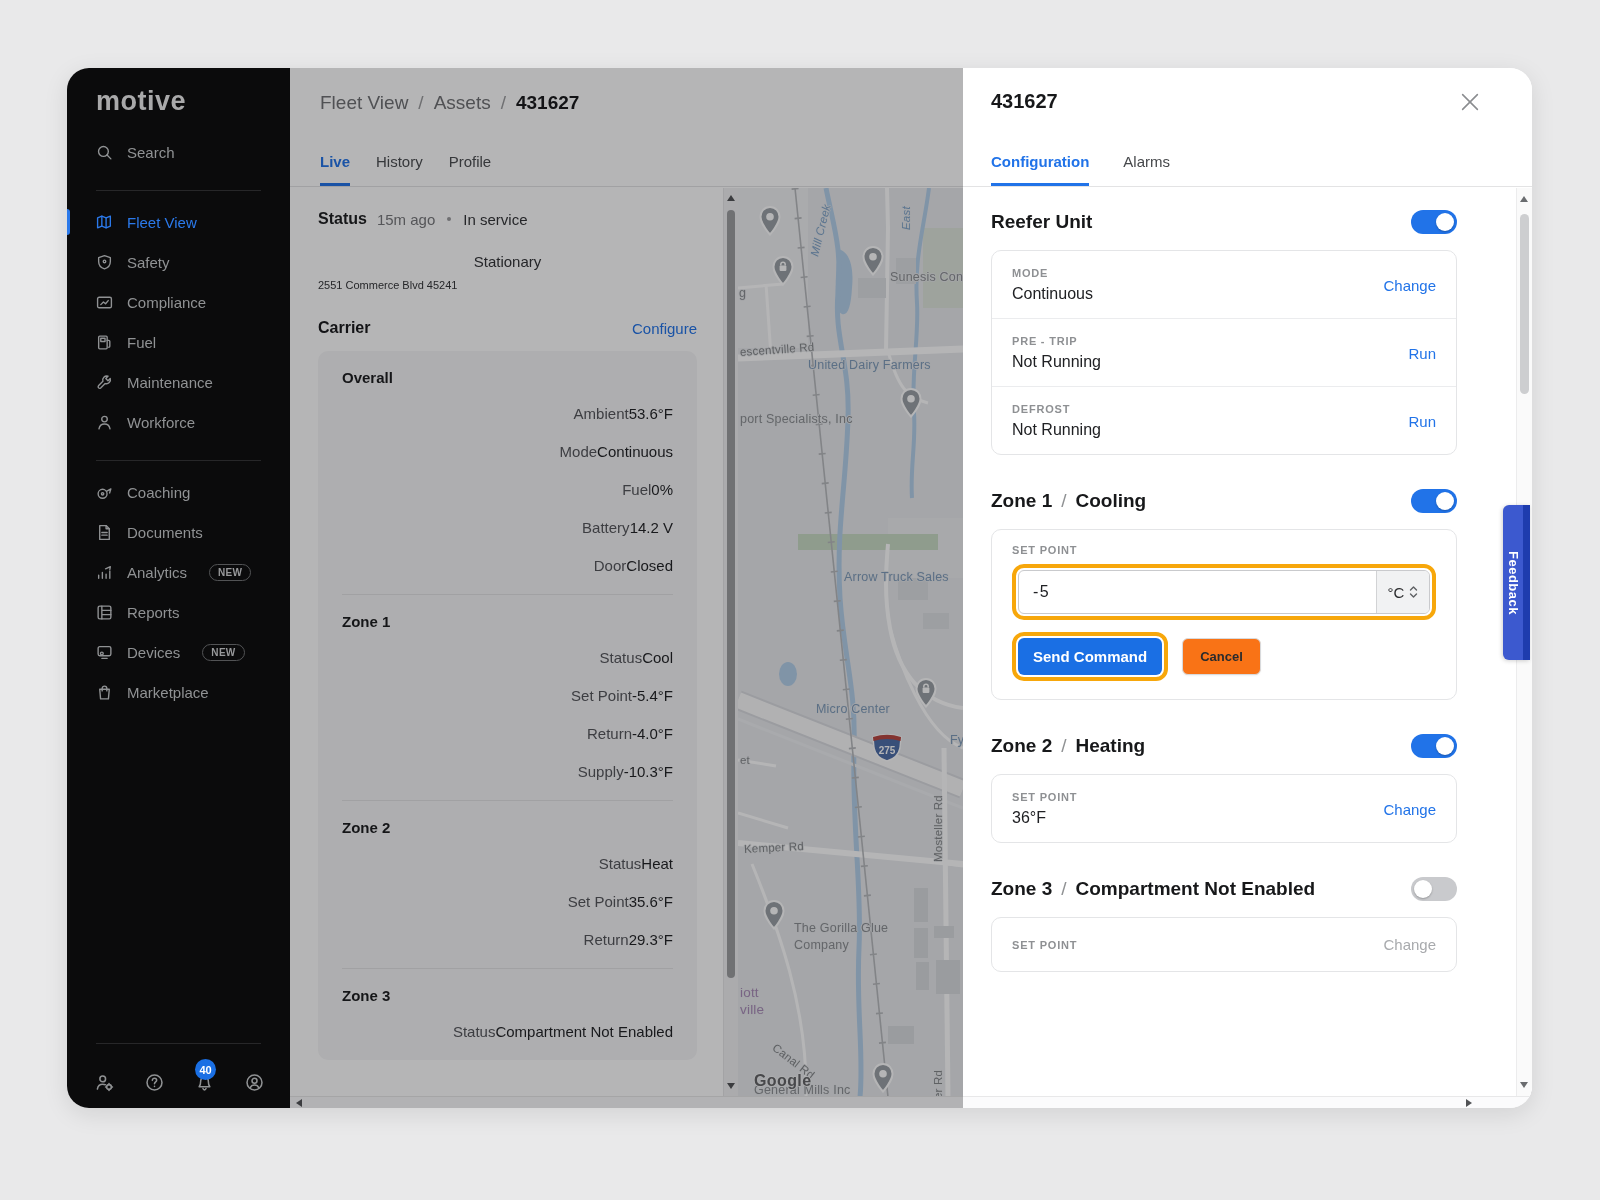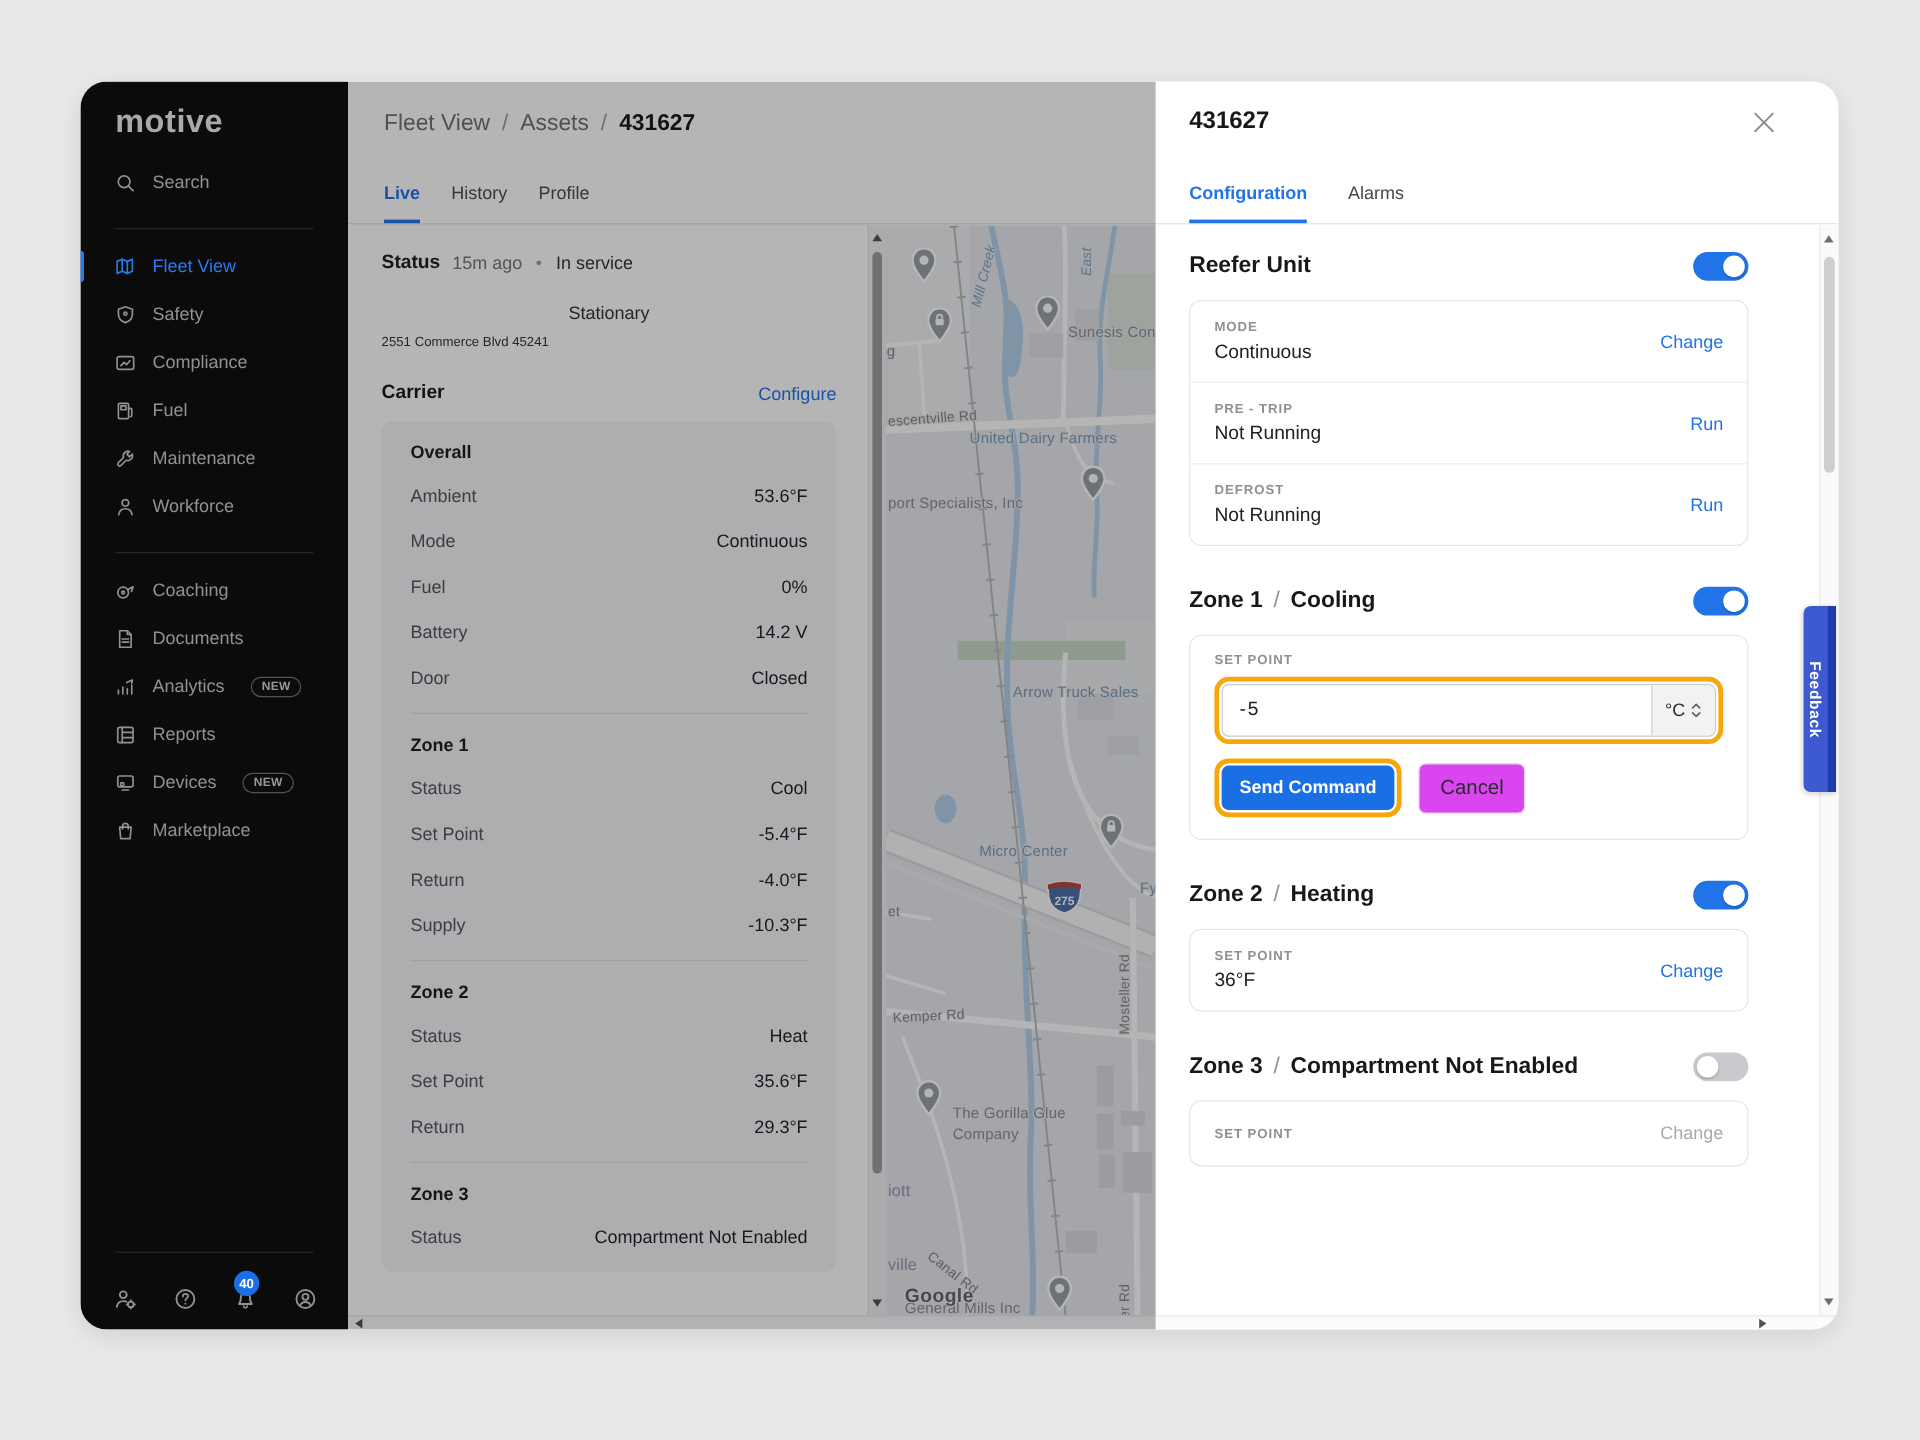--- a/index.html
+++ b/index.html
@@ -63,21 +63,21 @@
   .st-state { font-size:15px; color:#323336;text-align:right; }
   .movement { margin-top:25px; font-size:15px; color:#323336;text-align:center; }
   .address { margin-top:9px; font-size:11px; color:#323336; }
   .carrier-row { margin-top:28px; display:flex; justify-content:space-between; align-items:center; }
   .carrier-label { font-size:16px; font-weight:700; color:#17181a; }
   .link { font-size:15px; color:#2173e8; cursor:pointer; text-decoration:none; }
   .t-card { margin-top:14px; background:#f5f5f6; border-radius:10px; padding:0 24px; }
   .t-group { padding:18px 0 10px; border-top:1px solid #e2e2e4; }
   .t-group:first-child { border-top:none; }
   .t-title { font-size:15px; font-weight:700; color:#1b1c1e; margin-bottom:8px; }
-  .t-row { display:flex; justify-content:space-between; padding:10.5px 0; }
+  .t-row { display:flex; justify-content:flex-end; padding:10.5px 0; }
   .t-label { font-size:15px; color:#54555a; }
   .t-value { font-size:15px; color:#1f2023; }
 
   
   .status-scrollbar { position:absolute; top:120px; left:433px; width:15px; bottom:0;
     background:#f1f1f2; border-left:1px solid #e6e6e7; cursor:pointer; }
   .tri-up { width:0; height:0; border-left:4.5px solid transparent; border-right:4.5px solid transparent;
     border-bottom:6px solid #515255; position:absolute; left:2.5px; }
   .tri-down { width:0; height:0; border-left:4.5px solid transparent; border-right:4.5px solid transparent;
     border-top:6px solid #515255; position:absolute; left:2.5px; }
@@ -153,22 +153,22 @@
   .input-group { display:flex; border:1px solid #c9cacd; border-radius:6px; overflow:hidden;
     height:44px; background:#fff; }
   .sp-input { flex:1; border:none; outline:none; padding-left:14px; font-size:16px; color:#202124;
     letter-spacing:1.5px; font-family:inherit; background:transparent; }
   .unit-box { width:53px; background:#f1f2f3; border-left:1px solid #d2d3d5; display:flex;
     align-items:center; justify-content:center; gap:5px; font-size:15px; color:#2a2b2d; cursor:pointer; }
   .btn-row { display:flex; align-items:center; margin-top:12px; }
   .send-ring { border:4px solid #f7a70b; border-radius:12px; padding:2px; display:inline-block; }
   .btn-primary { background:#1a6fe4; color:#fff; font-weight:700; font-size:15px; border:none;
     border-radius:6px; padding:10px 15px; cursor:pointer; font-family:inherit; }
-  .btn-secondary { background:#d946ef; border:1px solid #d9dadc; border-radius:6px; padding:10px 17px;
-    font-size:17px; font-weight:400; color:#2a2b2d; margin-left:14px; cursor:pointer;
+  .btn-secondary { background:#f97316; border:1px solid #d9dadc; border-radius:6px; padding:10px 17px;
+    font-size:13px; font-weight:700; color:#2a2b2d; margin-left:14px; cursor:pointer;
     box-shadow:0 1px 2px rgba(0,0,0,.05); font-family:inherit; }
   .card-gap { margin-bottom:26px; }
 
   
   .panel-scroll { position:absolute; top:120px; right:0; width:16px; bottom:0; background:#fafafa;
     border-left:1px solid #ececed; cursor:pointer; }
   .panel-scroll .tri-up { top:8px; left:3px; border-bottom-color:#6a6c6f; }
   .panel-scroll .tri-down { bottom:8px; left:3px; border-top-color:#6a6c6f; }
   .ps-thumb { position:absolute; left:3px; width:9px; top:26px; height:180px;
     background:#cdced0; border-radius:5px; }
@@ -346,21 +346,21 @@
             <div class="map-label role-poi" style="left: 2px; top: 224px;">port Specialists, Inc</div>
             <div class="map-label role-biz" style="left: 106px; top: 382px;">Arrow Truck Sales</div>
             <div class="map-label role-biz" style="left: 78px; top: 514px;">Micro Center</div>
             <div class="map-label role-biz" style="left: 212px; top: 545px;">Fyd</div>
             <div class="map-label role-road" style="left: 2px; top: 566px;">et</div>
             <div class="map-label role-road" style="left: 6px; top: 655px; transform: rotate(-3deg);">Kemper Rd</div>
             <div class="map-label role-road" style="left: 200px; top: 668px; transform: rotate(-90deg);">Mosteller Rd</div>
             <div class="map-label role-poi" style="left: 56px; top: 733px;">The Gorilla Glue</div>
             <div class="map-label role-poi" style="left: 56px; top: 750px;">Company</div>
             <div class="map-label role-locality" style="left: 2px; top: 797px;">iott</div>
-            <div class="map-label role-locality" style="left: 2px; top: 814px; margin-top: 44px;">ville</div>
+            <div class="map-label role-locality" style="left: 2px; top: 814px;">ville</div>
             <div class="map-label role-road" style="left: 36px; top: 852px; transform: rotate(38deg);">Canal Rd</div>
             <div class="map-label role-poi" style="left: 16px; top: 895px;">General Mills Inc</div>
             <div class="map-label role-road" style="left: 200px; top: 905px; transform: rotate(-90deg);">er Rd</div>
             <div class="map-marker" style="left: 20px; top: 18px;"><svg width="24" height="30" viewBox="0 0 24 30">
                 <path d="M12 1C6.5 1 2.5 5.3 2.5 10.8 2.5 17.6 12 28.5 12 28.5 12 28.5 21.5 17.6 21.5 10.8 21.5 5.3 17.5 1 12 1Z" fill="#9aa0a5" stroke="#fff" stroke-width="2"></path>
                 <circle cx="12" cy="10.8" r="3.8" fill="#fff"></circle>
               </svg></div>
             <div class="map-marker" style="left: 33px; top: 68px;"><svg width="24" height="30" viewBox="0 0 24 30">
                 <path d="M12 1C6.5 1 2.5 5.3 2.5 10.8 2.5 17.6 12 28.5 12 28.5 12 28.5 21.5 17.6 21.5 10.8 21.5 5.3 17.5 1 12 1Z" fill="#9aa0a5" stroke="#fff" stroke-width="2"></path>
                 <rect x="8.6" y="9.6" width="6.8" height="5.4" rx="1" fill="#fff"></rect>

